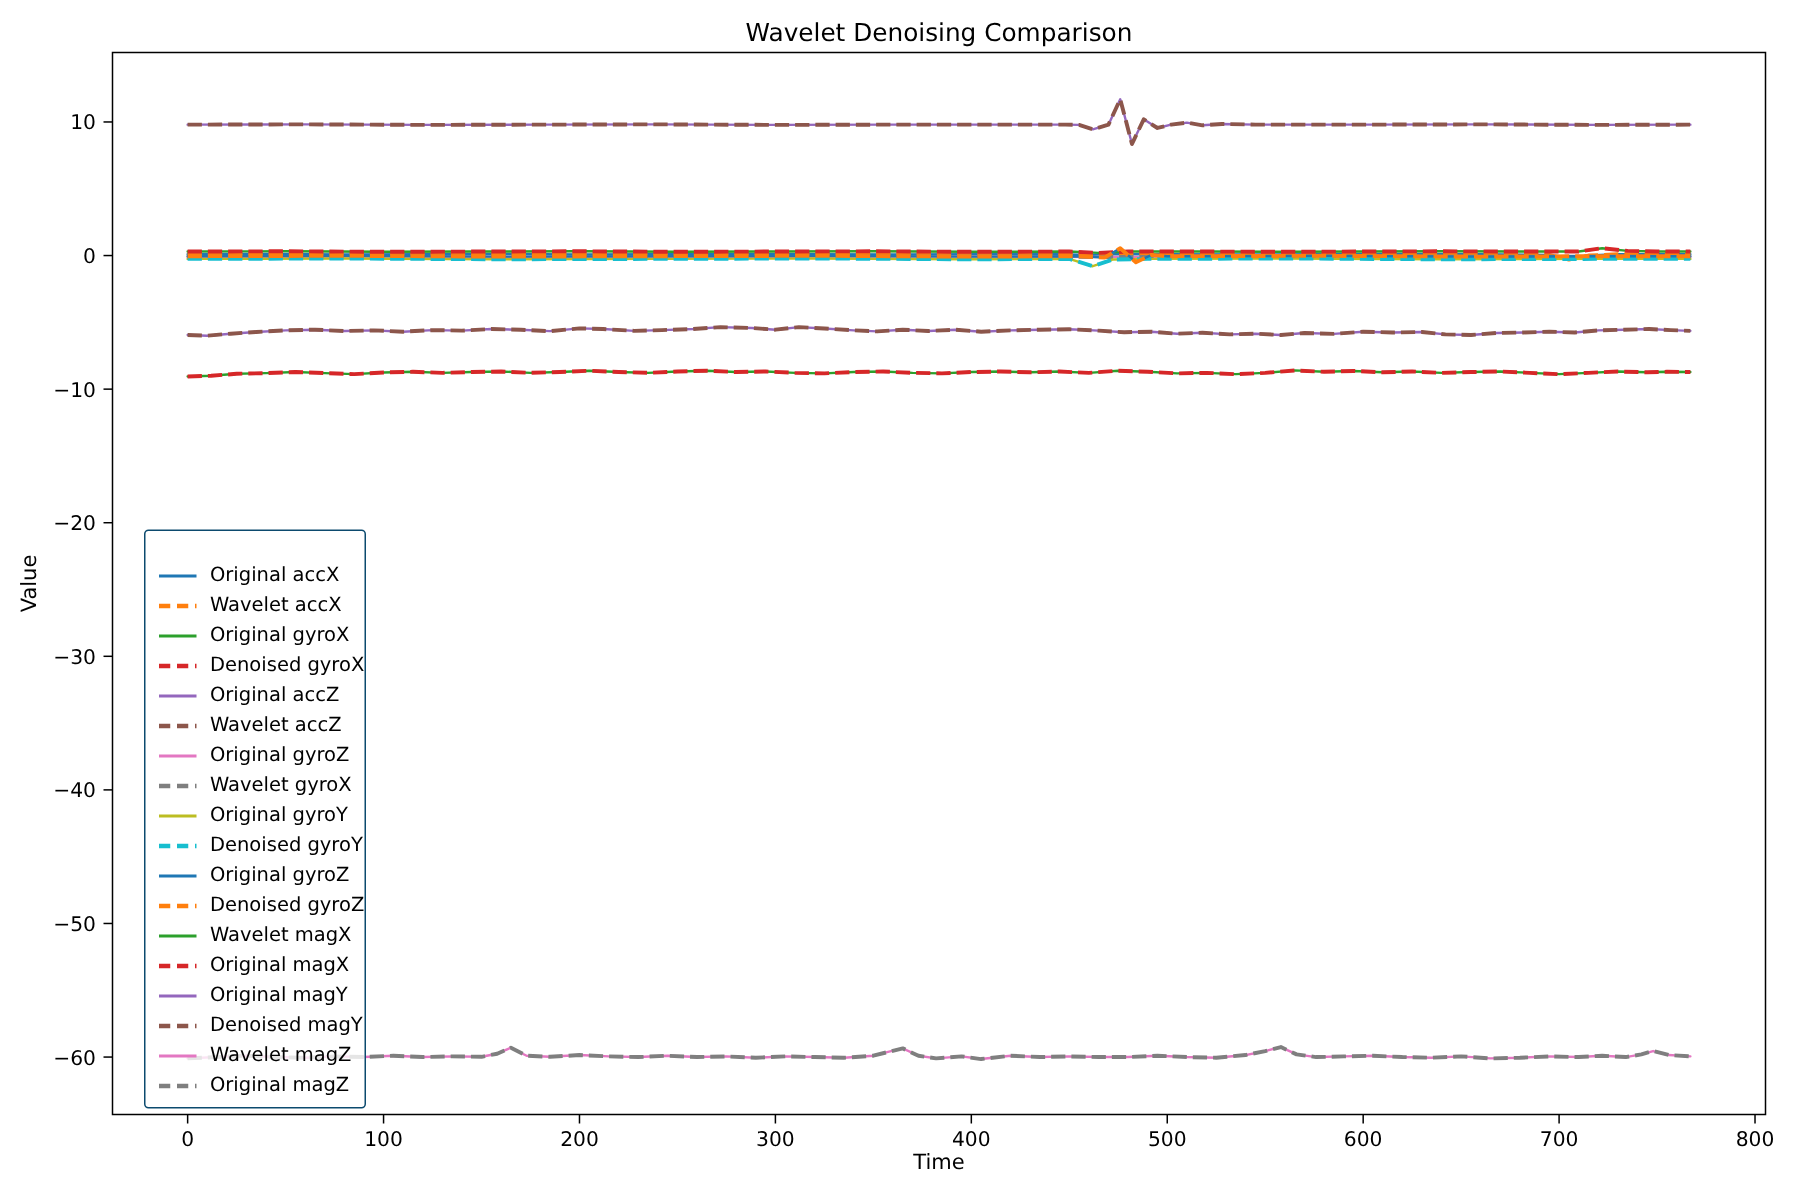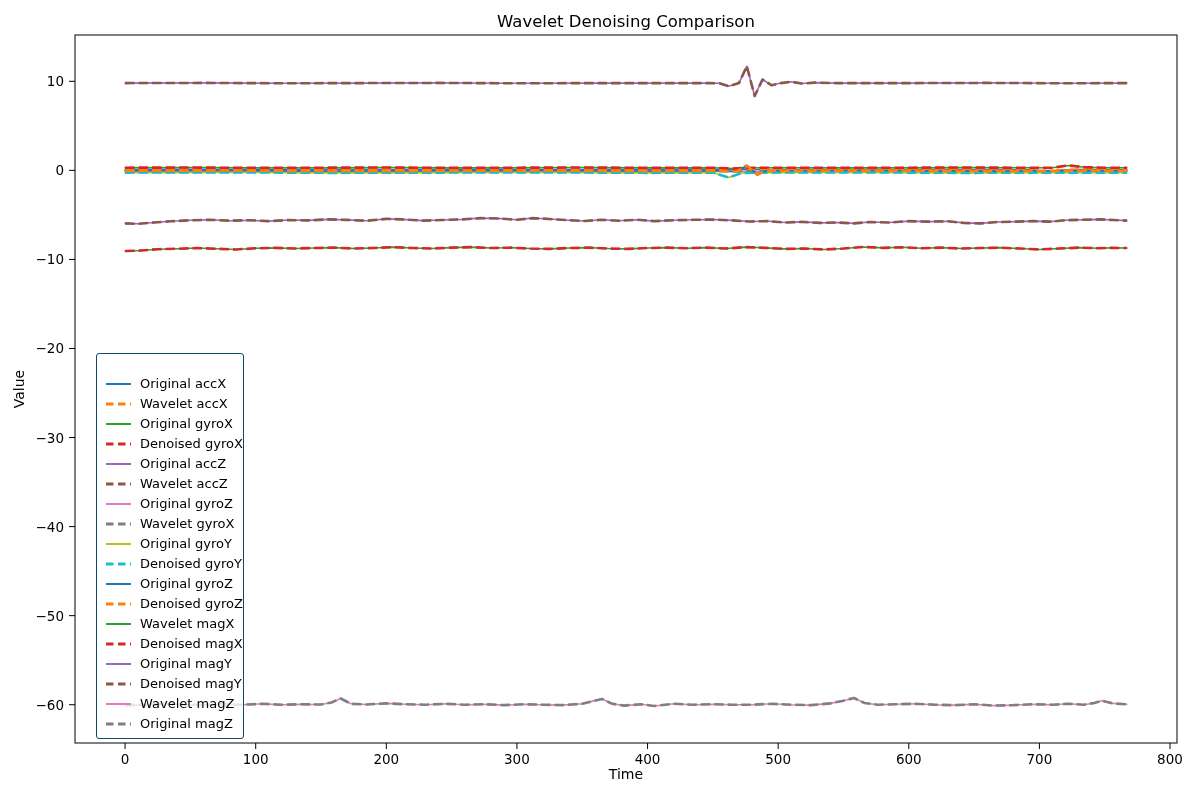--- a/index.html
+++ b/index.html
@@ -190,21 +190,21 @@
       <div class="legend-row">
         <svg width="27" height="20" class="legend-sample">
           <line x1="1" y1="10" x2="26" y2="10" stroke="#2ca02c" stroke-width="2"></line>
         </svg>
         <span class="legend-label">Wavelet magX</span>
       </div>
       <div class="legend-row">
         <svg width="27" height="20" class="legend-sample">
           <line x1="1" y1="10" x2="26" y2="10" stroke="#d62728" stroke-width="3" stroke-dasharray="7.5 4.5"></line>
         </svg>
-        <span class="legend-label">Denoised magX</span>
+        <span class="legend-label">Original magX</span>
       </div>
       <div class="legend-row">
         <svg width="27" height="20" class="legend-sample">
           <line x1="1" y1="10" x2="26" y2="10" stroke="#9467bd" stroke-width="2"></line>
         </svg>
         <span class="legend-label">Original magY</span>
       </div>
       <div class="legend-row">
         <svg width="27" height="20" class="legend-sample">
           <line x1="1" y1="10" x2="26" y2="10" stroke="#8c564b" stroke-width="3" stroke-dasharray="7.5 4.5"></line>

